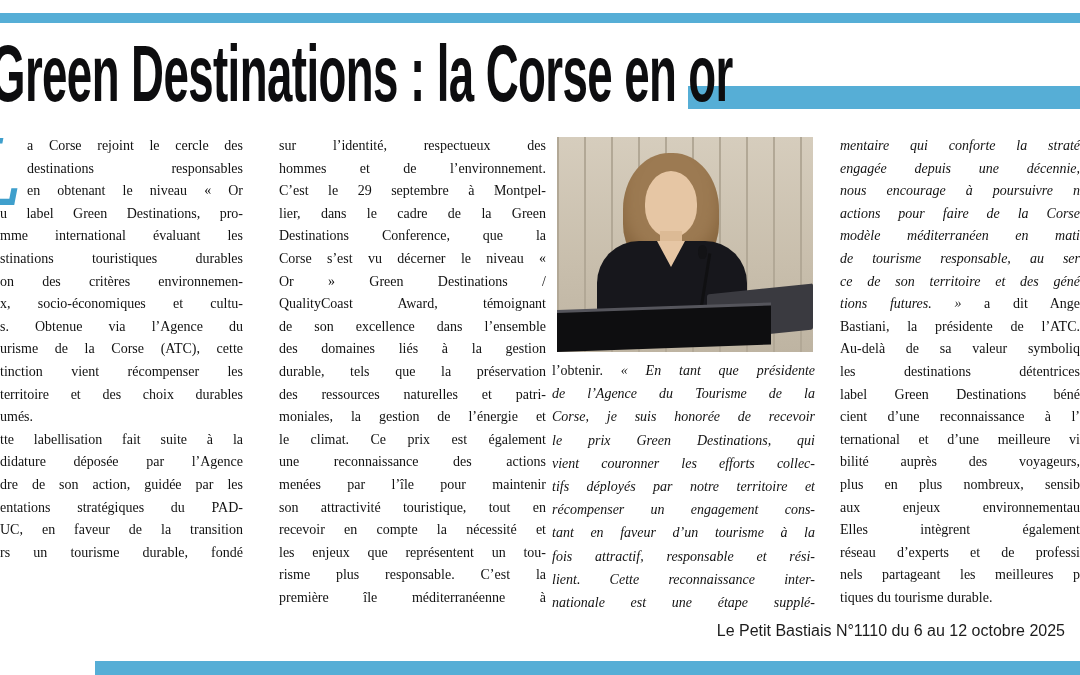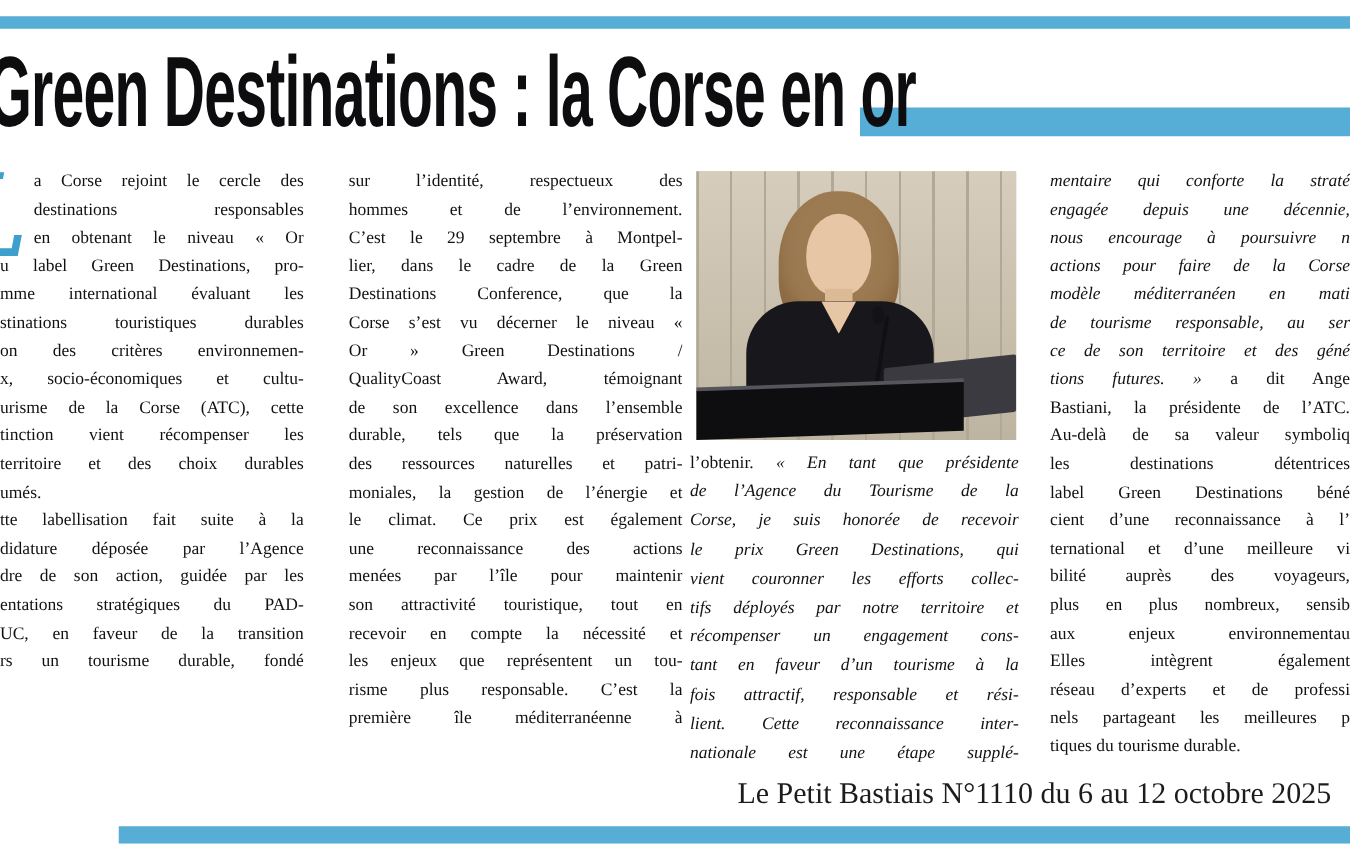--- a/index.html
+++ b/index.html
@@ -66,22 +66,22 @@
   .mic-stem{left:146px;top:116px;width:3px;height:68px;background:#101012;transform:rotate(9deg);}
   .mic-head{left:141px;top:108px;width:9px;height:14px;background:#131316;border-radius:45%;}
   .laptop{left:150px;top:152px;width:106px;height:46px;background:var(--laptop);
     transform:skewY(-6deg);border-radius:2px;}
   .podium{left:0;top:176px;width:214px;height:39px;background:var(--podium);
     transform:skewY(-2deg);transform-origin:left top;}
   .podium-edge{left:0;top:173px;width:214px;height:4px;background:#55555c;transform:skewY(-2deg);transform-origin:left top;}
   
   .footer{
     right:15px;top:622px;
-    font-family:Liberation Serif, serif;
-    font-size:24px;color:#1c1c1c;white-space:nowrap;
+    font-family:Liberation Sans, sans-serif;
+    font-size:16px;color:#1c1c1c;white-space:nowrap;
   }
 </style>
 </head>
 <body>
 
 <div class="abs top-bar"></div>
 <div class="abs headline-underline"></div>
 <div class="abs bottom-bar"></div>
 
 <div class="abs headline">Green Destinations : la Corse en or</div>
@@ -90,20 +90,21 @@
 
 <div class="abs col col1">
     <div class="line indent">a Corse rejoint le cercle des</div>
     <div class="line indent">destinations responsables</div>
     <div class="line indent">en obtenant le niveau « Or</div>
     <div class="line">u label Green Destinations, pro-</div>
     <div class="line">mme international évaluant les</div>
     <div class="line">stinations touristiques durables</div>
     <div class="line">on des critères environnemen-</div>
     <div class="line">x, socio-économiques et cultu-</div>
+    <div class="line">s. Obtenue via l’Agence du</div>
     <div class="line">urisme de la Corse (ATC), cette</div>
     <div class="line">tinction vient récompenser les</div>
     <div class="line">territoire et des choix durables</div>
     <div class="line align-left">umés.</div>
     <div class="line">tte labellisation fait suite à la</div>
     <div class="line">didature déposée par l’Agence</div>
     <div class="line">dre de son action, guidée par les</div>
     <div class="line">entations stratégiques du PAD-</div>
     <div class="line">UC, en faveur de la transition</div>
     <div class="line">rs un tourisme durable, fondé</div>
@@ -112,20 +113,21 @@
 <div class="abs col col2">
     <div class="line">sur l’identité, respectueux des</div>
     <div class="line">hommes et de l’environnement.</div>
     <div class="line">C’est le 29 septembre à Montpel-</div>
     <div class="line">lier, dans le cadre de la Green</div>
     <div class="line">Destinations Conference, que la</div>
     <div class="line">Corse s’est vu décerner le niveau «</div>
     <div class="line">Or » Green Destinations /</div>
     <div class="line">QualityCoast Award, témoignant</div>
     <div class="line">de son excellence dans l’ensemble</div>
+    <div class="line">des domaines liés à la gestion</div>
     <div class="line">durable, tels que la préservation</div>
     <div class="line">des ressources naturelles et patri-</div>
     <div class="line">moniales, la gestion de l’énergie et</div>
     <div class="line">le climat. Ce prix est également</div>
     <div class="line">une reconnaissance des actions</div>
     <div class="line">menées par l’île pour maintenir</div>
     <div class="line">son attractivité touristique, tout en</div>
     <div class="line">recevoir en compte la nécessité et</div>
     <div class="line">les enjeux que représentent un tou-</div>
     <div class="line">risme plus responsable. C’est la</div>

